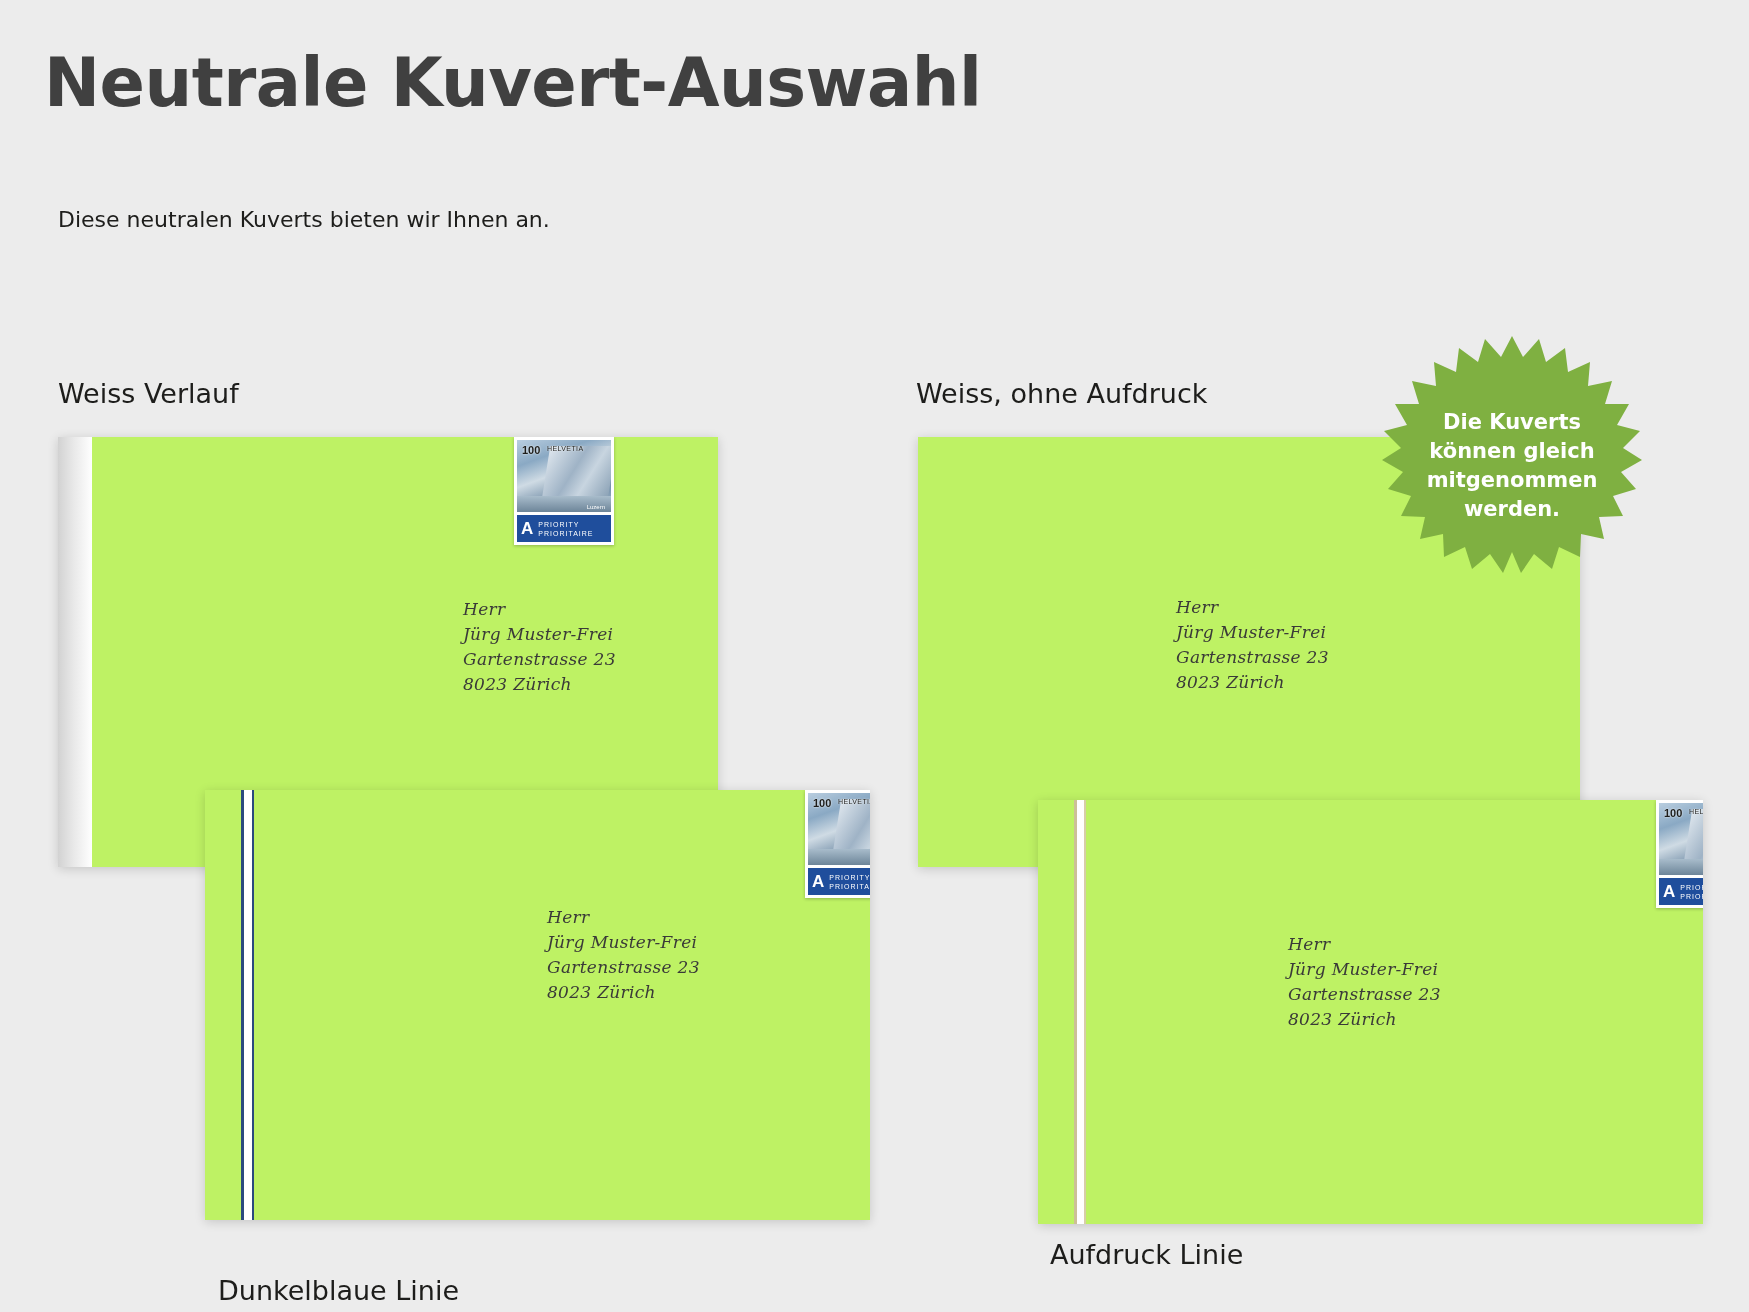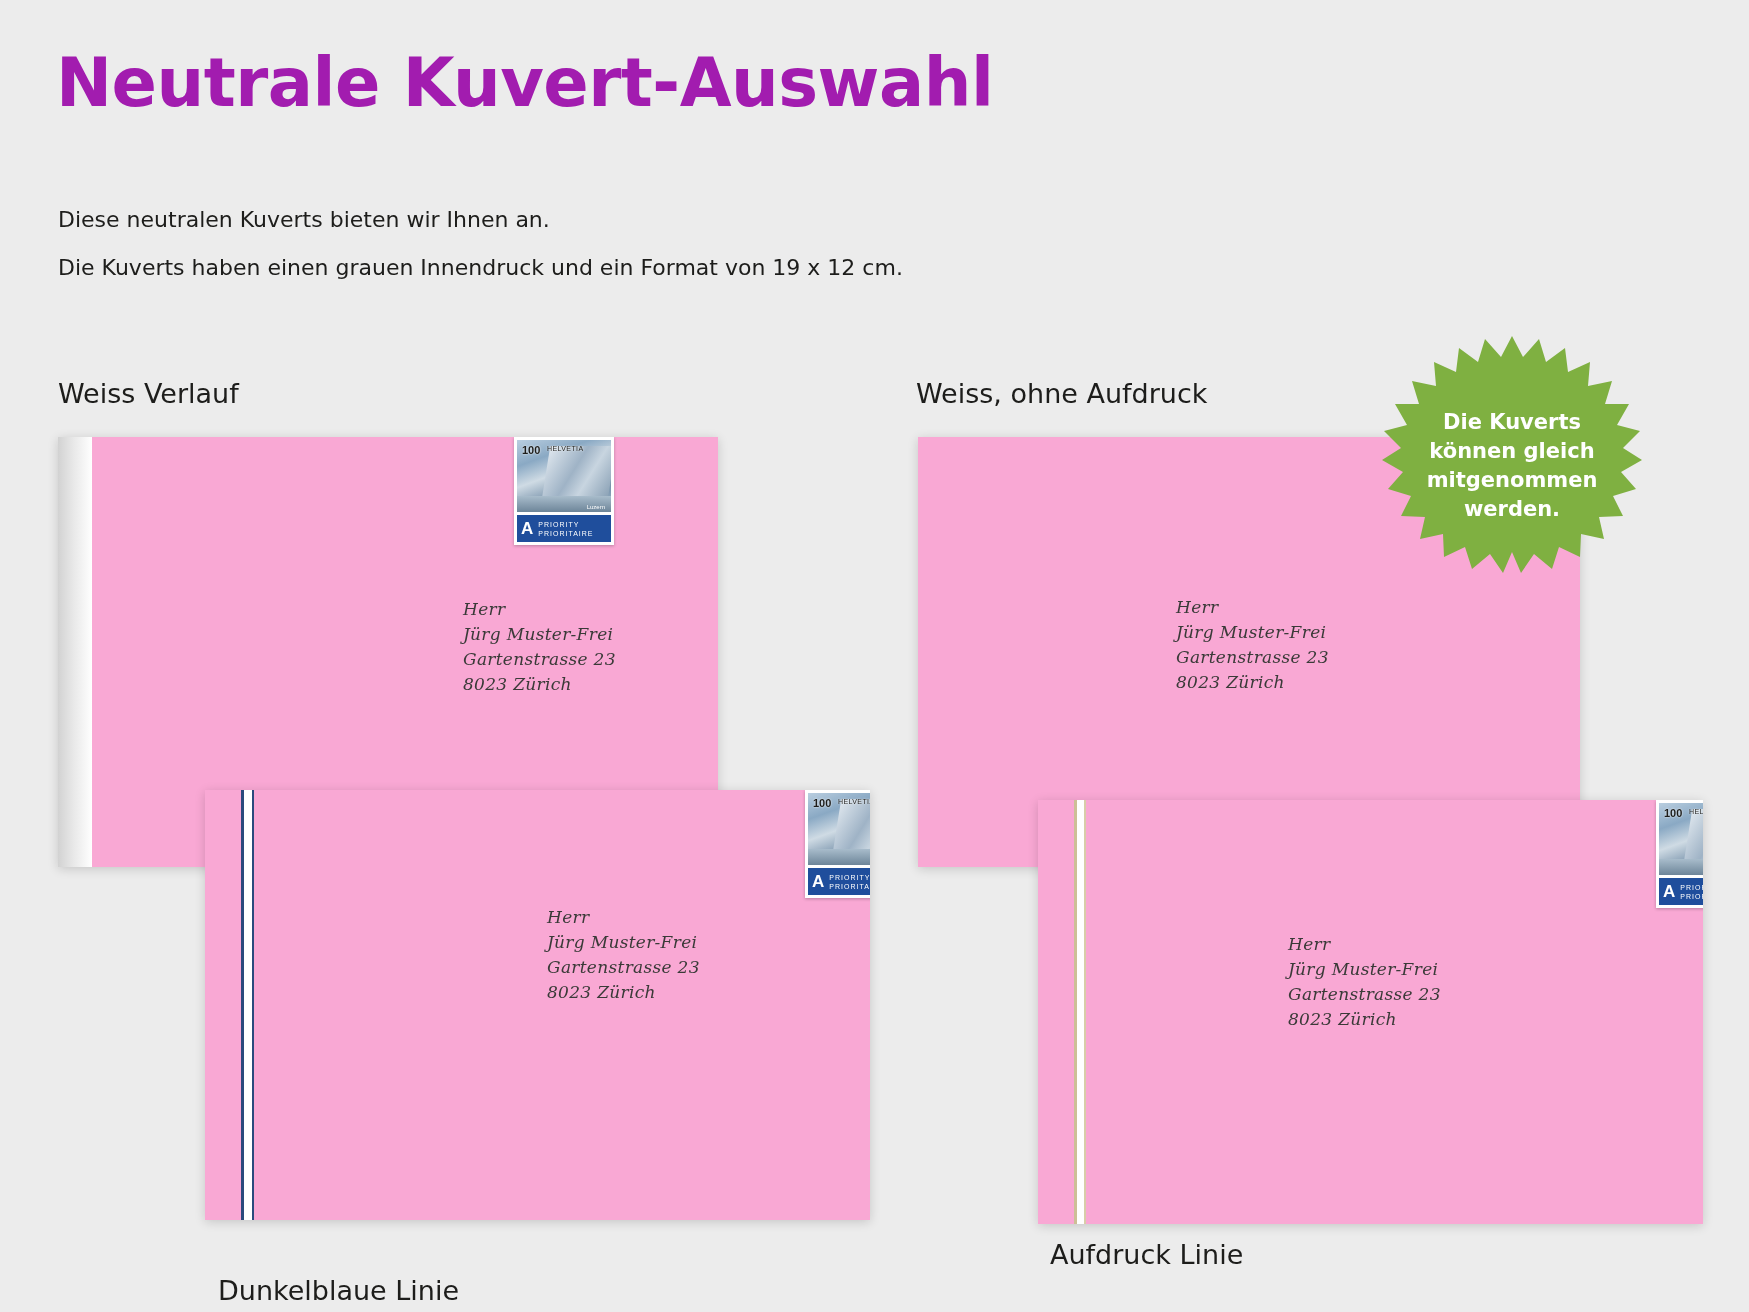--- a/index.html
+++ b/index.html
@@ -17,26 +17,26 @@
   }
   .page {
     position: relative;
     width: 1749px;
     height: 1312px;
   }
 
   
   .title {
     position: absolute;
-    left: 56px;
+    left: 44px;
     top: 44px;
     font-size: 67px;
     font-weight: 700;
     letter-spacing: -0.5px;
-    color: #a21caf;
+    color: #404040;
     font-family: "DejaVu Sans", sans-serif;
   }
   .intro {
     position: absolute;
     left: 58px;
     top: 196px;
     font-size: 22px;
     line-height: 48px;
     color: #1d1d1b;
     font-family: "DejaVu Sans", sans-serif;
@@ -51,21 +51,21 @@
     font-family: "DejaVu Sans", sans-serif;
   }
   .cap-1 { left: 58px; top: 378px; }
   .cap-2 { left: 916px; top: 378px; }
   .cap-3 { left: 218px; top: 1239px; margin-top: 36px; }
   .cap-4 { left: 1050px; top: 1239px; }
 
   
   .env {
     position: absolute;
-    background: #f9a8d4;
+    background: #bef264;
     box-shadow: 0 2px 10px rgba(0,0,0,0.16);
     overflow: hidden;
   }
   .env-1 { left: 58px;  top: 437px;  width: 660px; height: 430px; }
   .env-2 { left: 918px; top: 437px;  width: 662px; height: 430px; }
   .env-3 { left: 205px; top: 790px;  width: 665px; height: 430px; }
   .env-4 { left: 1038px;top: 800px;  width: 665px; height: 424px; }
 
   
   .grad-left {
@@ -219,21 +219,20 @@
 </style>
 </head>
 <body>
 
 <div class="page">
 
   <div class="title">Neutrale Kuvert-Auswahl</div>
 
   <div class="intro">
     <div>Diese neutralen Kuverts bieten wir Ihnen an.</div>
-    <div>Die Kuverts haben einen grauen Innendruck und ein Format von 19 x 12 cm.</div>
   </div>
 
   <div class="caption cap-1">Weiss Verlauf</div>
   <div class="caption cap-2">Weiss, ohne Aufdruck</div>
   <div class="caption cap-3">Dunkelblaue Linie</div>
   <div class="caption cap-4">Aufdruck Linie</div>
 
   <div class="env env-1">
     <div class="grad-left"></div>
 

